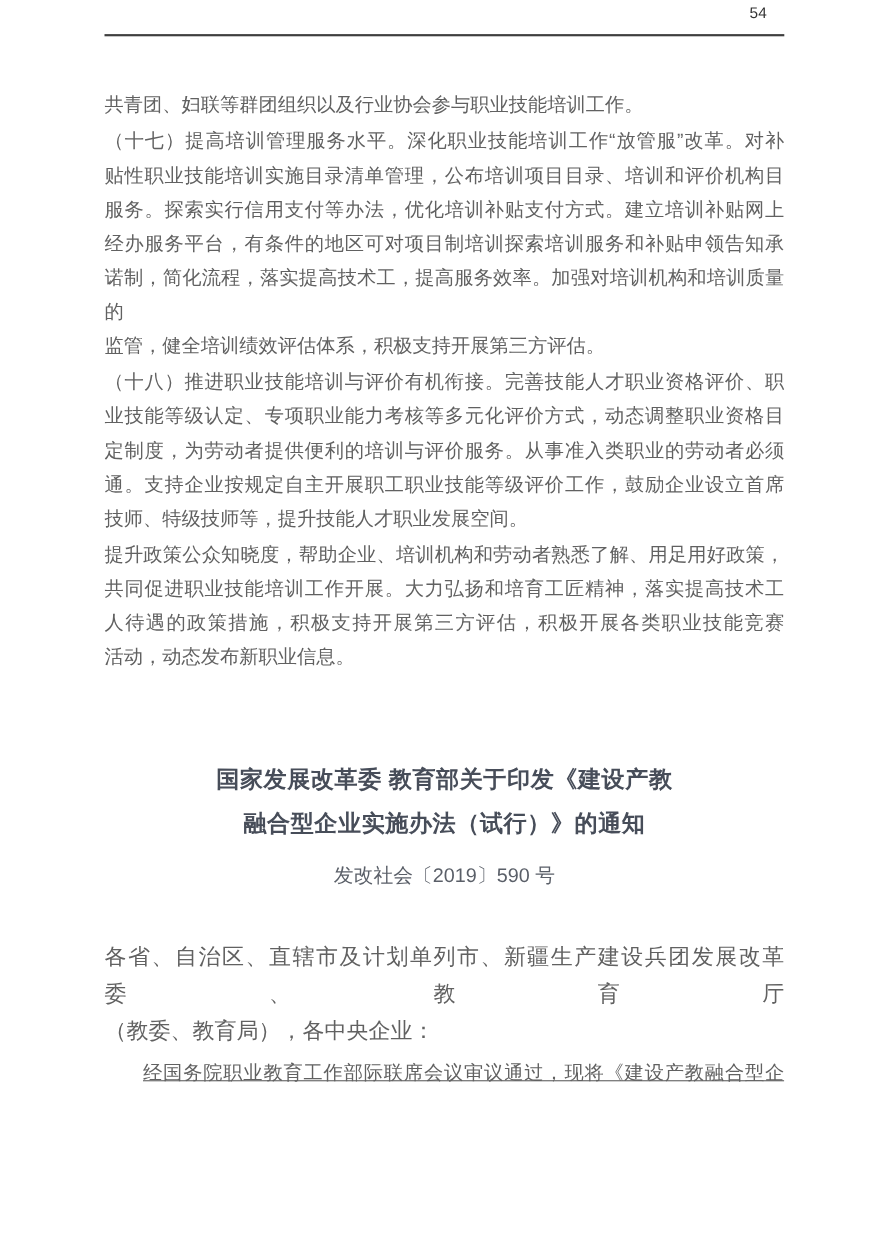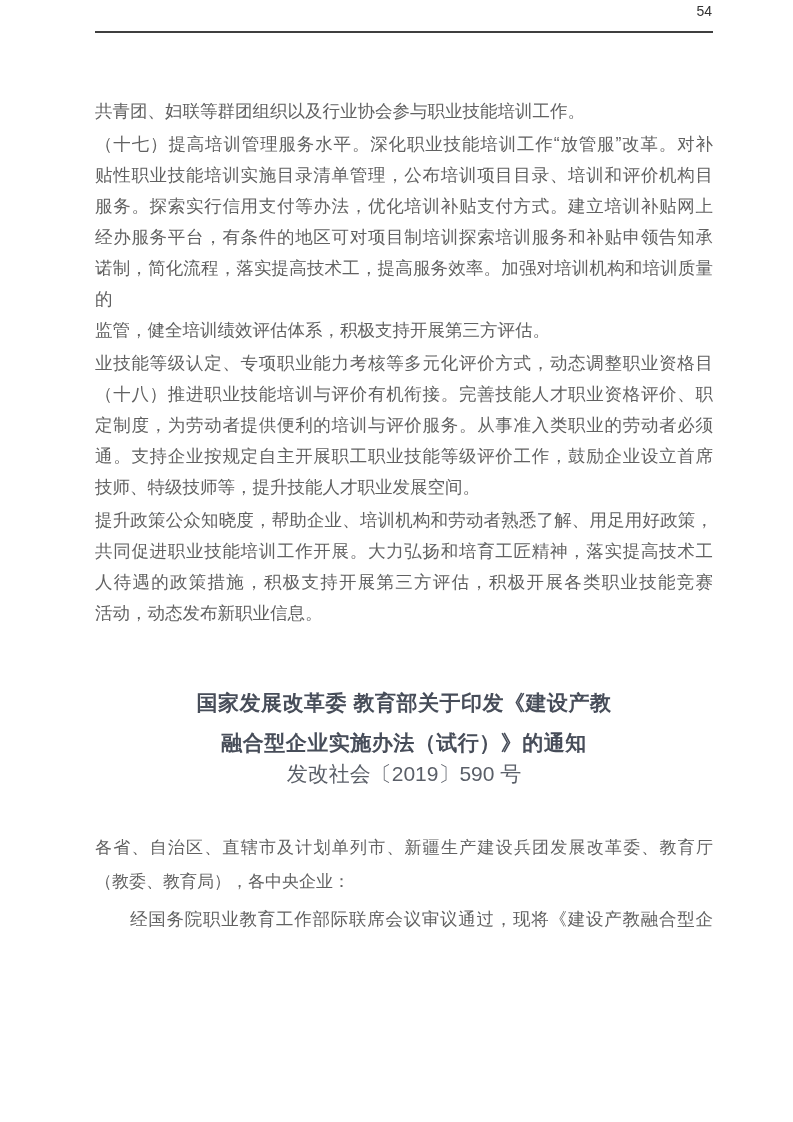--- a/index.html
+++ b/index.html
@@ -8,36 +8,36 @@
     position: relative;
     width: 793px;
     height: 1122px;
     background: var(--background, #ffffff);
     font-family: "Liberation Sans", "DejaVu Sans", sans-serif;
     overflow: hidden;
   }
   .page-number {
     position: absolute;
     top: 2px;
-    right: 81px;
+    right: 96px;
     font-size: 14px;
     line-height: 18px;
     color: var(--page-number-text, #333333);
   }
   .header-rule {
     position: absolute;
     top: 31px;
     left: 95px;
     width: 618px;
     height: 2px;
     background: var(--rule, #3f3f3f);
   }
   .content {
     position: absolute;
-    top: 96px;
+    top: 80px;
     left: 95px;
     width: 618px;
   }
   .body-paragraphs {
     color: var(--body-text, #616161);
     font-size: 17.5px;
   }
   .paragraph + .paragraph { margin-top: 2px; }
   .doc-line {
     line-height: 31px;
@@ -47,47 +47,49 @@
   .justify-lines .doc-line,
   .justify-all .doc-line {
     text-align: justify;
     text-align-last: justify;
     text-justify: inter-character;
   }
   .justify-lines .doc-line.last {
     text-align-last: left;
   }
   .notice-title {
-    margin-top: 54px;
+    margin-top: 76px;
     font-size: 21px;
     font-weight: bold;
     letter-spacing: 0.5px;
     color: var(--title-text, #474d59);
   }
   .notice-title .doc-line {
     line-height: 40px;
     text-align: center;
     text-align-last: center;
   }
   .doc-number {
-    font-size: 21px;
+    margin-top: 16px;
+    font-size: 18px;
     line-height: 22px;
     text-align: center;
     color: var(--doc-number-text, #5a5f68);
   }
   .salutation {
     margin-top: 46px;
-    font-size: 17px;
+    font-size: 20px;
     color: var(--body-text, #616161);
   }
   .salutation .doc-line { line-height: 34px; }
   .opening-paragraph {
     margin-top: 3px;
     font-size: 17.5px;
     color: var(--body-text, #616161);
+    text-decoration: underline;
   }
   .opening-paragraph .doc-line { line-height: 34px; }
   .indent-first .doc-line:first-child { text-indent: 2em; }
 </style>
 </head>
 <body>
 
 <div class="page">
   <div class="page-number">54</div>
   <div class="header-rule"></div>
@@ -100,22 +102,22 @@
         </div>
         <div class="paragraph justify-lines">
           <div class="doc-line">（十七）提高培训管理服务水平。深化职业技能培训工作“放管服”改革。对补</div>
           <div class="doc-line">贴性职业技能培训实施目录清单管理，公布培训项目目录、培训和评价机构目</div>
           <div class="doc-line">服务。探索实行信用支付等办法，优化培训补贴支付方式。建立培训补贴网上</div>
           <div class="doc-line">经办服务平台，有条件的地区可对项目制培训探索培训服务和补贴申领告知承</div>
           <div class="doc-line">诺制，简化流程，落实提高技术工，提高服务效率。加强对培训机构和培训质量的</div>
           <div class="doc-line last">监管，健全培训绩效评估体系，积极支持开展第三方评估。</div>
         </div>
         <div class="paragraph justify-lines">
+          <div class="doc-line">（十八）推进职业技能培训与评价有机衔接。完善技能人才职业资格评价、职</div>
           <div class="doc-line">业技能等级认定、专项职业能力考核等多元化评价方式，动态调整职业资格目</div>
-          <div class="doc-line">（十八）推进职业技能培训与评价有机衔接。完善技能人才职业资格评价、职</div>
           <div class="doc-line">定制度，为劳动者提供便利的培训与评价服务。从事准入类职业的劳动者必须</div>
           <div class="doc-line">通。支持企业按规定自主开展职工职业技能等级评价工作，鼓励企业设立首席</div>
           <div class="doc-line last">技师、特级技师等，提升技能人才职业发展空间。</div>
         </div>
         <div class="paragraph justify-lines">
           <div class="doc-line">提升政策公众知晓度，帮助企业、培训机构和劳动者熟悉了解、用足用好政策，</div>
           <div class="doc-line">共同促进职业技能培训工作开展。大力弘扬和培育工匠精神，落实提高技术工</div>
           <div class="doc-line">人待遇的政策措施，积极支持开展第三方评估，积极开展各类职业技能竞赛</div>
           <div class="doc-line last">活动，动态发布新职业信息。</div>
         </div>

